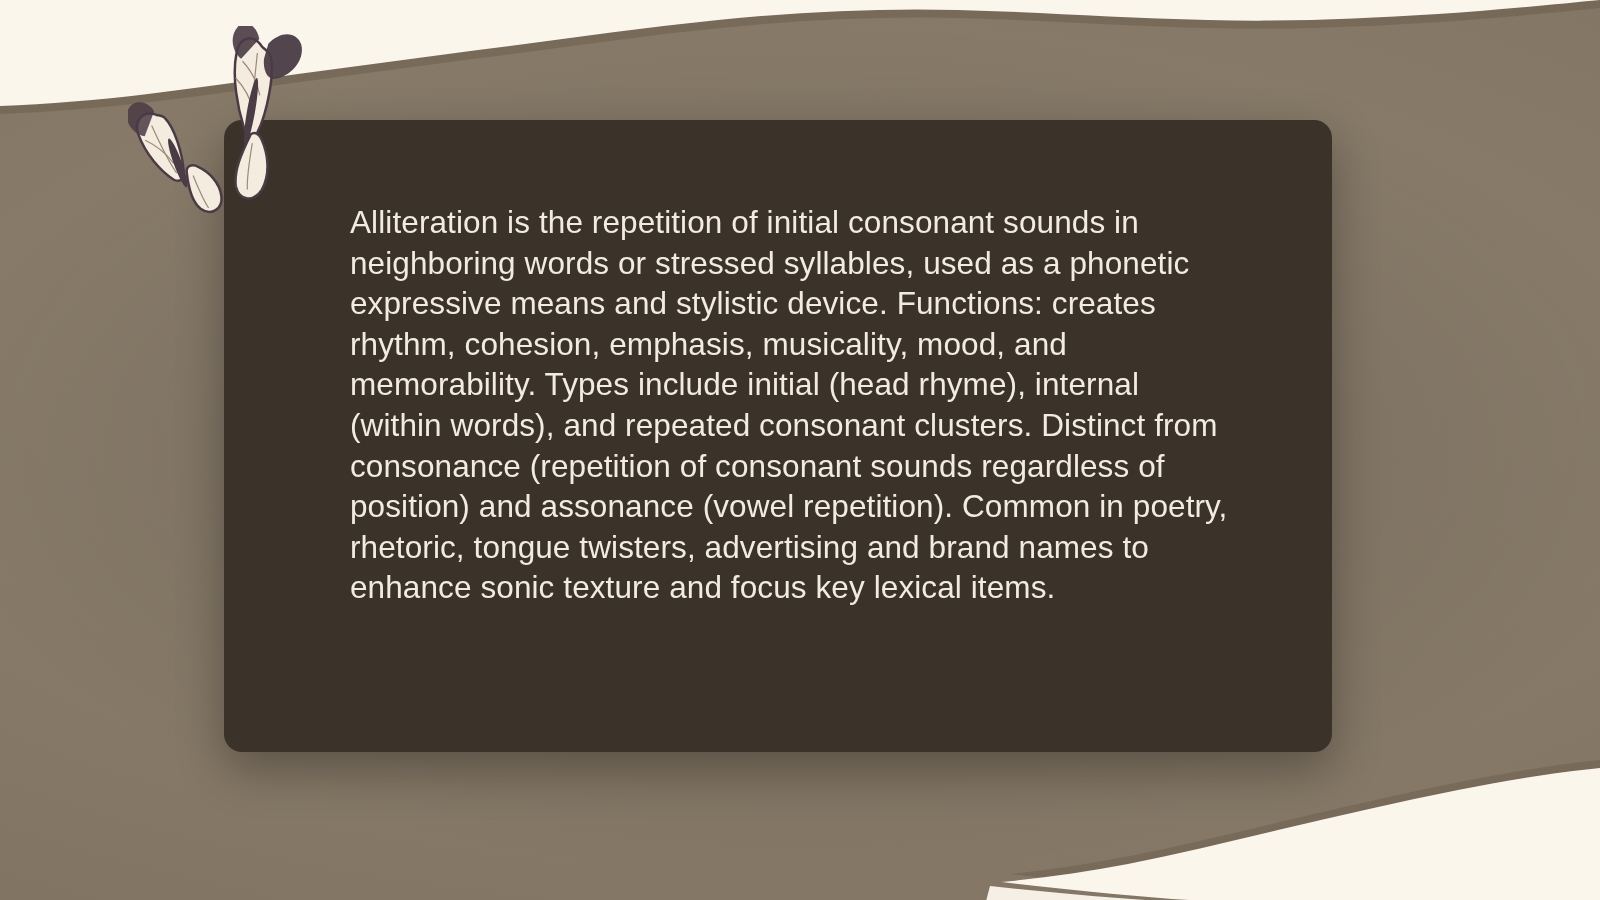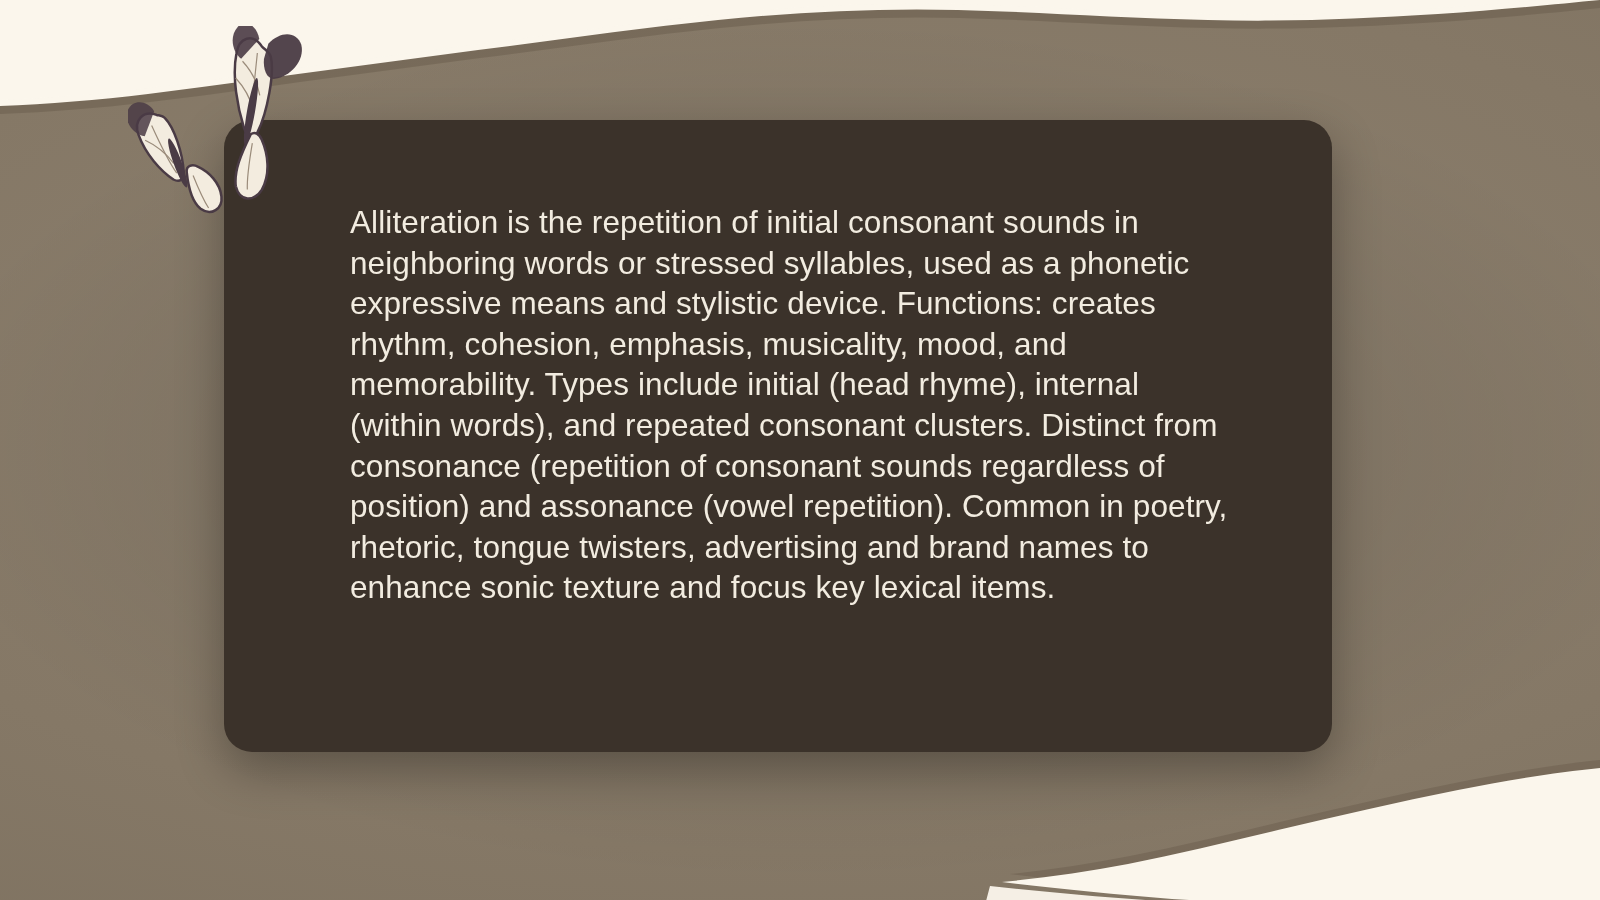--- a/index.html
+++ b/index.html
@@ -50,21 +50,21 @@
   }
 
   
   .card {
     position: absolute;
     left: 224px;
     top: 120px;
     width: 1108px;
     height: 632px;
     background: #3b322a;
-    border-radius: 28px;
+    border-radius: 18px;
     box-shadow: 0 18px 48px rgba(0,0,0,0.30);
   }
 
   .card-text {
     position: absolute;
     left: 126px;
     top: 82px;
     width: 880px;
     color: #f2ece0;
     font-size: 31.5px;

